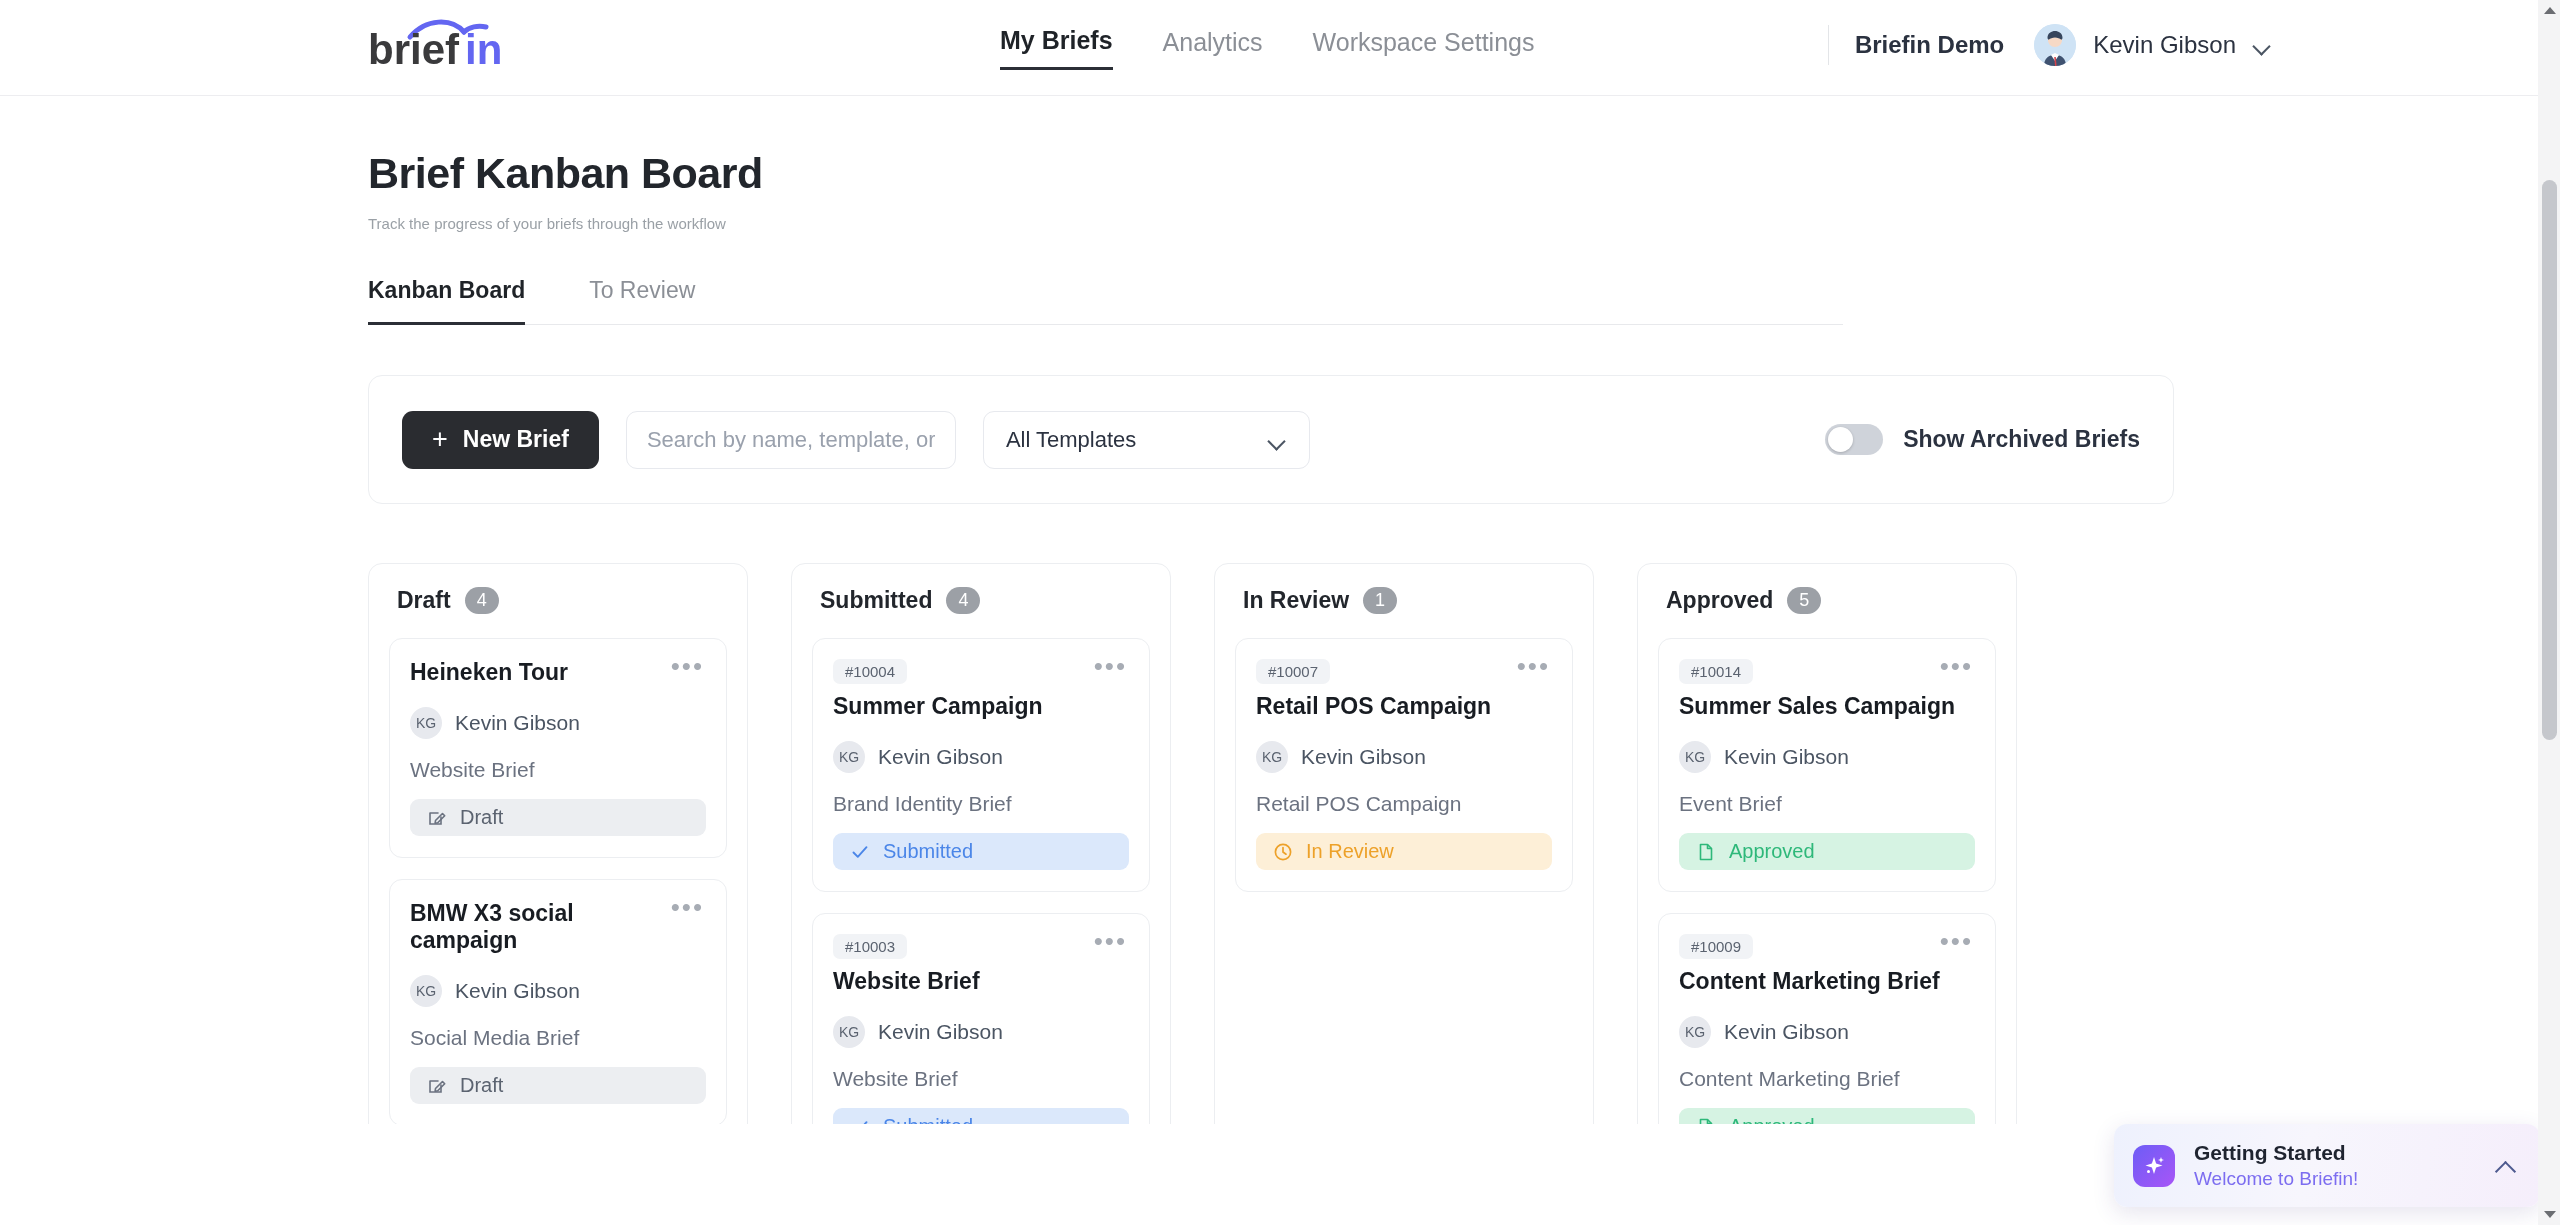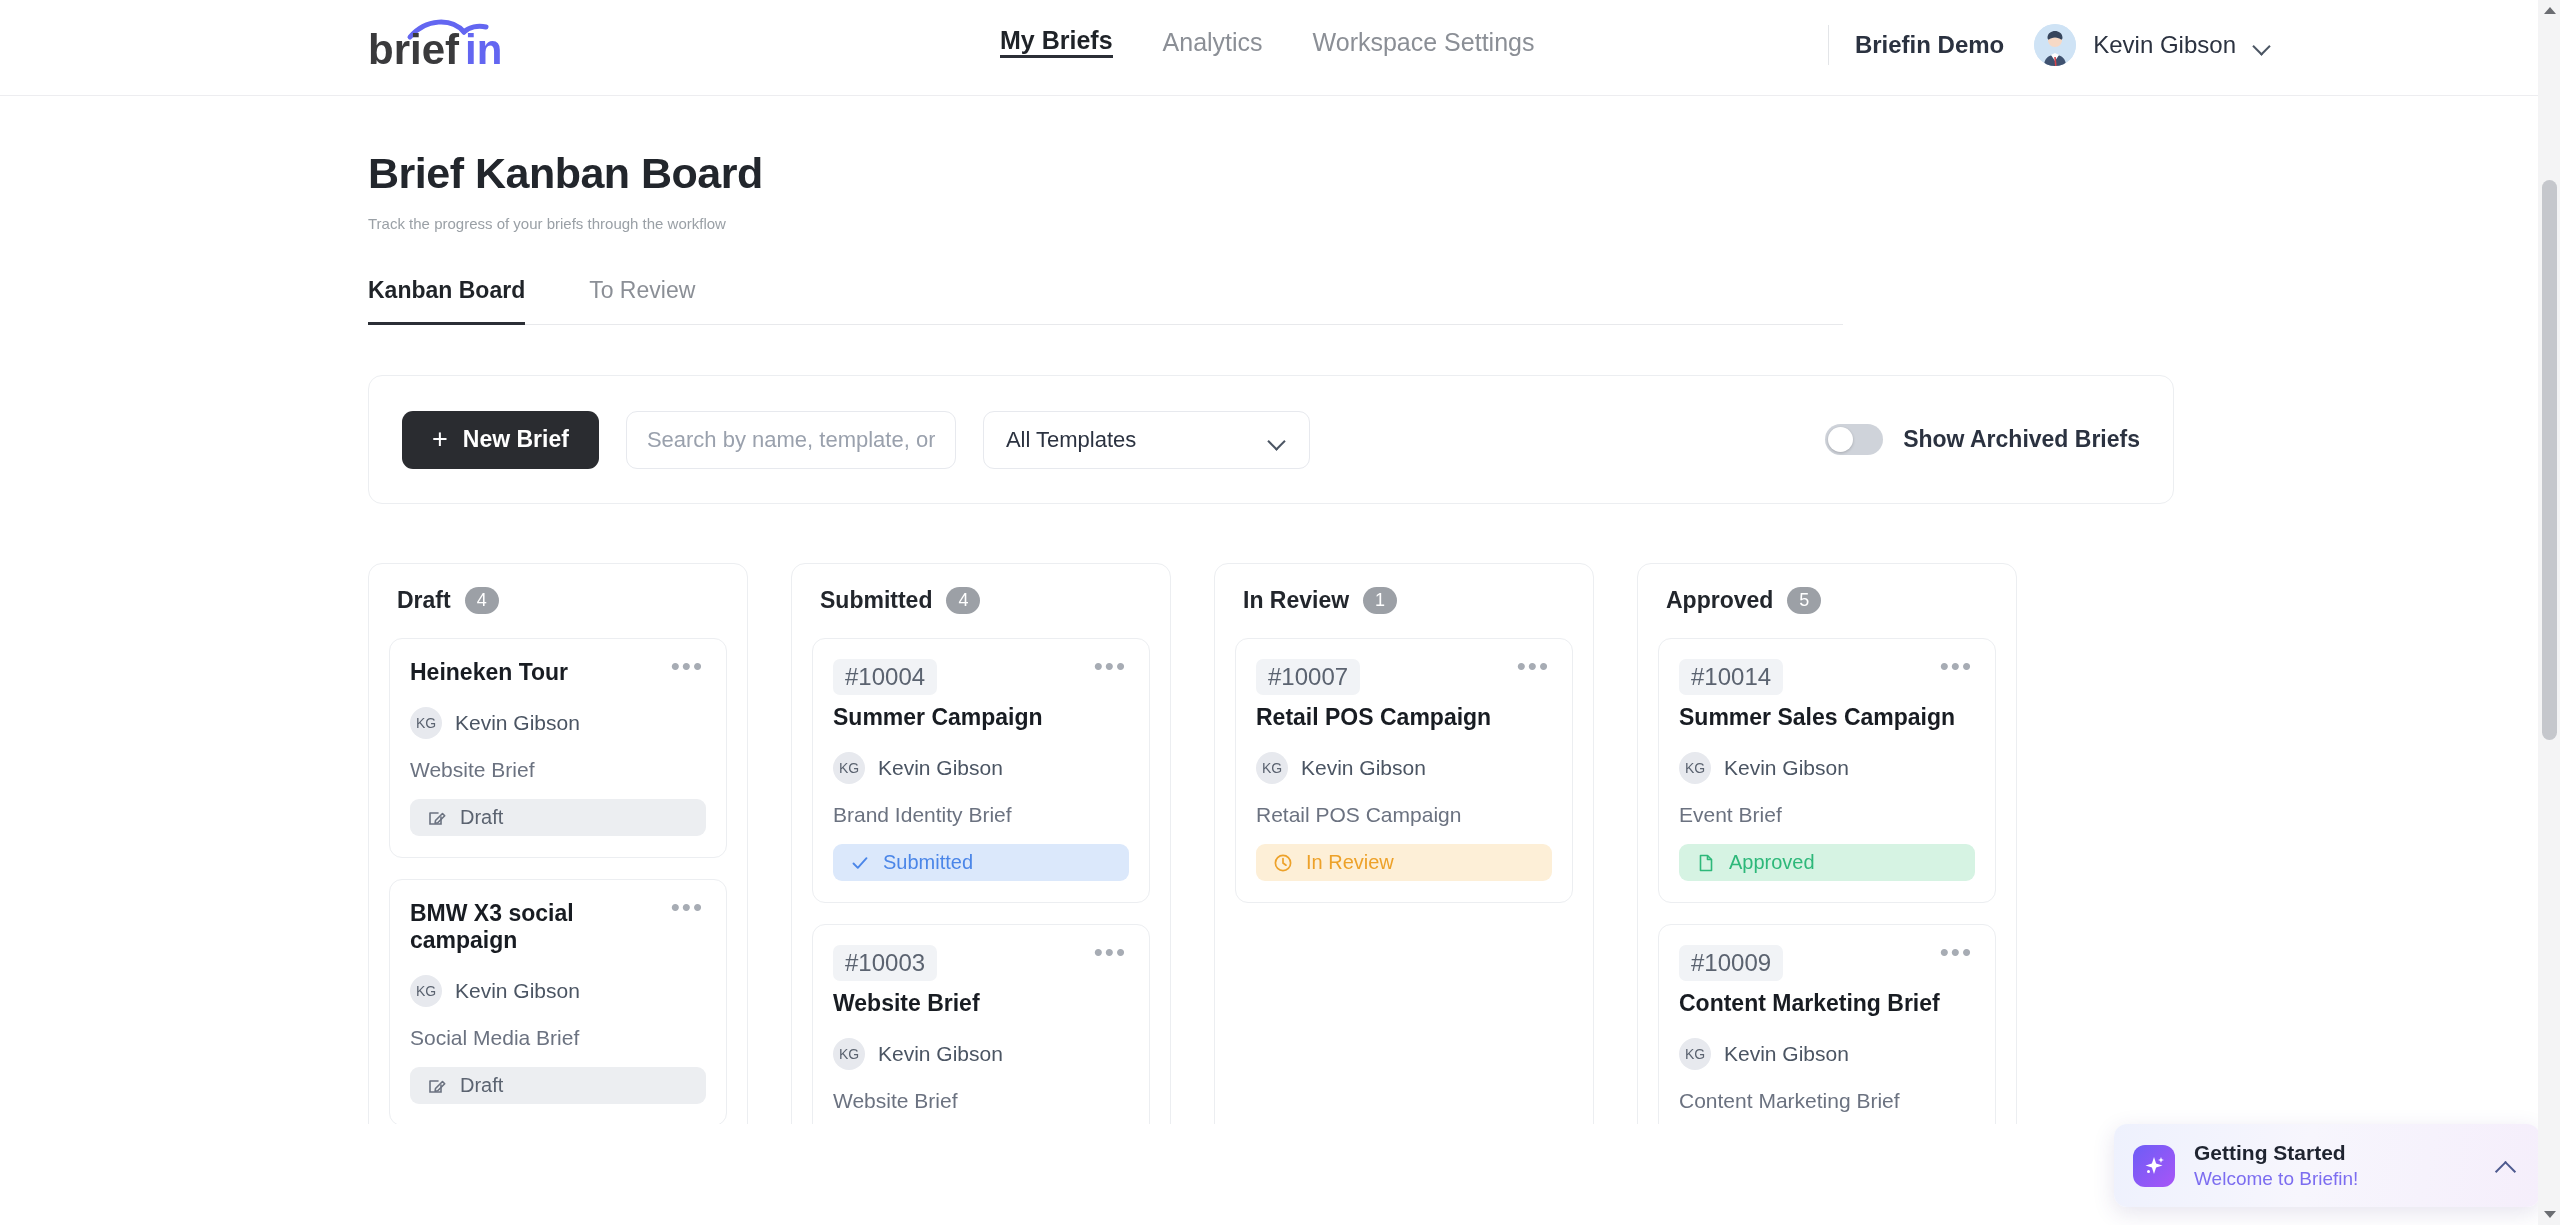--- a/index.html
+++ b/index.html
@@ -25,20 +25,21 @@
   }
   .logo-svg { display: block; }
 
   .nav-center {
     position: absolute; left: 1000px; top: 26px;
     display: flex; align-items: center; gap: 50px;
   }
   .nav-item {
     font-size: 25px;
     color: #8b8f96;
+    padding-bottom: 12px;
     cursor: pointer;
     white-space: nowrap;
   }
   .nav-item.active {
     color: #1f2328;
     font-weight: bold;
     border-bottom: 3px solid #2b2f36;
   }
 
   .nav-right {
@@ -186,21 +187,21 @@
     background: #fff;
     padding: 20px 20px 21px 20px;
     margin-bottom: 21px;
     cursor: pointer;
   }
   .card-top {
     display: flex; align-items: flex-start; justify-content: space-between;
   }
   .id-chip {
     background: #f1f3f6; color: #5b6370;
-    font-size: 24px; border-radius: 7px;
+    font-size: 15px; border-radius: 7px;
     padding: 4px 12px; display: inline-block;
   }
   .dots {
     color: #a7acb4; font-size: 26px; line-height: 14px;
     letter-spacing: 2px; cursor: pointer; padding: 0 2px;
   }
   .card-title {
     font-size: 23px; font-weight: bold; color: #181c22;
     margin-top: 9px;
   }

